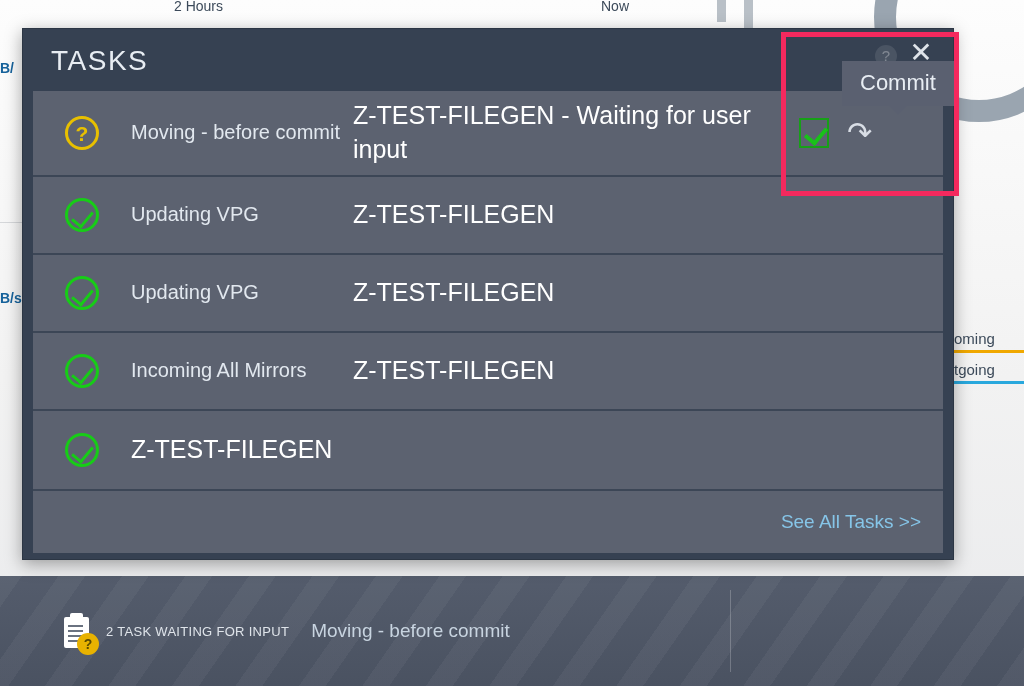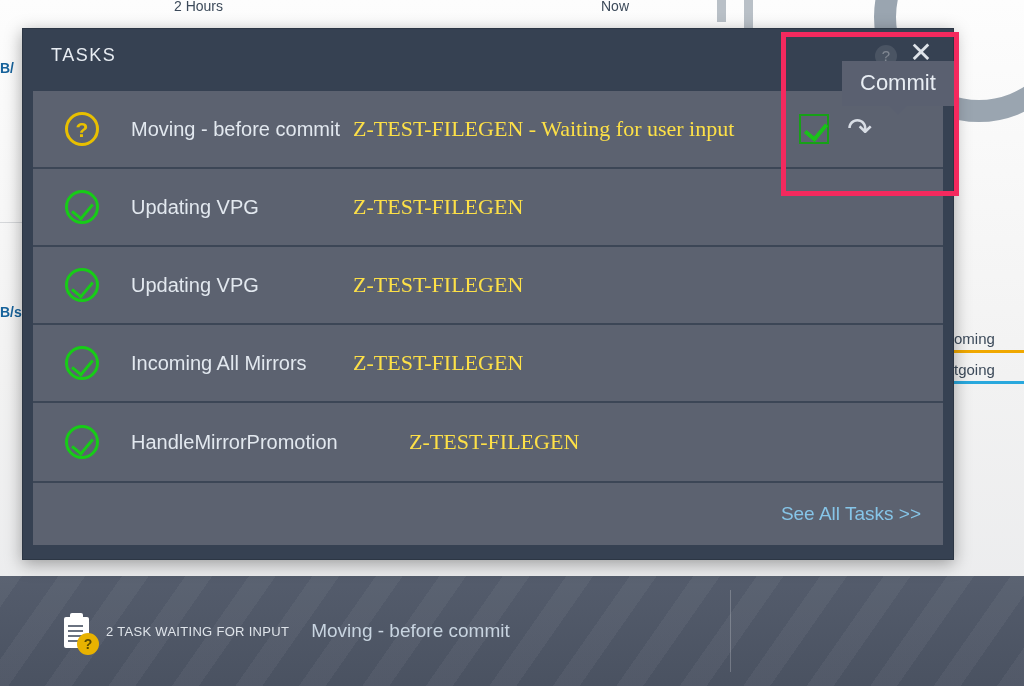--- a/index.html
+++ b/index.html
@@ -166,21 +166,21 @@
     box-shadow: 0 4px 16px rgba(0,0,0,0.35);
   }
   #panel-header {
     position: relative;
     height: 62px;
   }
   #panel-title {
     position: absolute;
     left: 28px; top: 16px;
     color: #e8edf3;
-    font-size: 18px;
+    font-size: 28px;
     letter-spacing: 1.5px;
     font-weight: normal;
   }
   #help-icon {
     position: absolute;
     right: 56px; top: 16px;
     width: 22px; height: 22px;
     border-radius: 50%;
     background: rgba(255,255,255,0.10);
     color: rgba(255,255,255,0.30);
@@ -247,24 +247,23 @@
   .task-name {
     width: 222px;
     flex: none;
     color: #e2e8ef;
     font-size: 20px;
     line-height: 1.35;
     padding-right: 10px;
   }
   .task-desc {
     flex: 1;
-    color: #fde047;
-    font-size: 22px;
+    color: #ffffff;
+    font-size: 25px;
     line-height: 1.35;
-    font-family: Liberation Serif, serif;
   }
   .task-actions {
     width: 150px;
     flex: none;
     display: flex;
     align-items: center;
     gap: 18px;
     padding-left: 6px;
   }
   .commit-box {
@@ -344,21 +343,21 @@
 <div id="bg-app">
   <div class="bg-arc"></div>
   <div class="bg-bar-v" style="left:717px; top:0; height:22px;"></div>
   <div class="bg-bar-v" style="left:744px; top:0; height:28px;"></div>
 
   <div class="bg-label" style="left:174px; top:-2px;">2 Hours</div>
   <div class="bg-label" style="left:601px; top:-2px;">Now</div>
   <div class="bg-label bold" style="left:880px; top:6px;">Processing</div>
 
   <div class="bg-label blue" style="left:0px; top:60px;">B/</div>
-  <div class="bg-label blue" style="left:0px; top:304px;">B/s</div>
+  <div class="bg-label blue" style="left:0px; top:290px;">B/s</div>
 
   <div class="bg-axis-line" style="left:0; top:222px; width:22px;"></div>
 
   <div class="legend-wrap">
     <div class="legend-item">
       <div class="legend-text">Incoming</div>
       <div class="legend-rule" style="background:#f0a800;"></div>
     </div>
     <div class="legend-item">
       <div class="legend-text">Outgoing</div>
@@ -434,21 +433,20 @@
       </div>
       <div class="task-name">Incoming All Mirrors</div>
       <div class="task-desc">Z-TEST-FILEGEN</div>
       <div class="task-actions"></div>
     </div>
 
     <div class="task-row">
       <div class="task-status-cell">
         <div class="icon-check"></div>
       </div>
-      <div class="task-name" style="width:278px;">HandleMirrorPromotion</div>
       <div class="task-desc">Z-TEST-FILEGEN</div>
       <div class="task-actions" style="width:94px;"></div>
     </div>
 
   </div>
 
   <div id="panel-footer">
     <span id="see-all-tasks">See All Tasks &gt;&gt;</span>
   </div>
 

